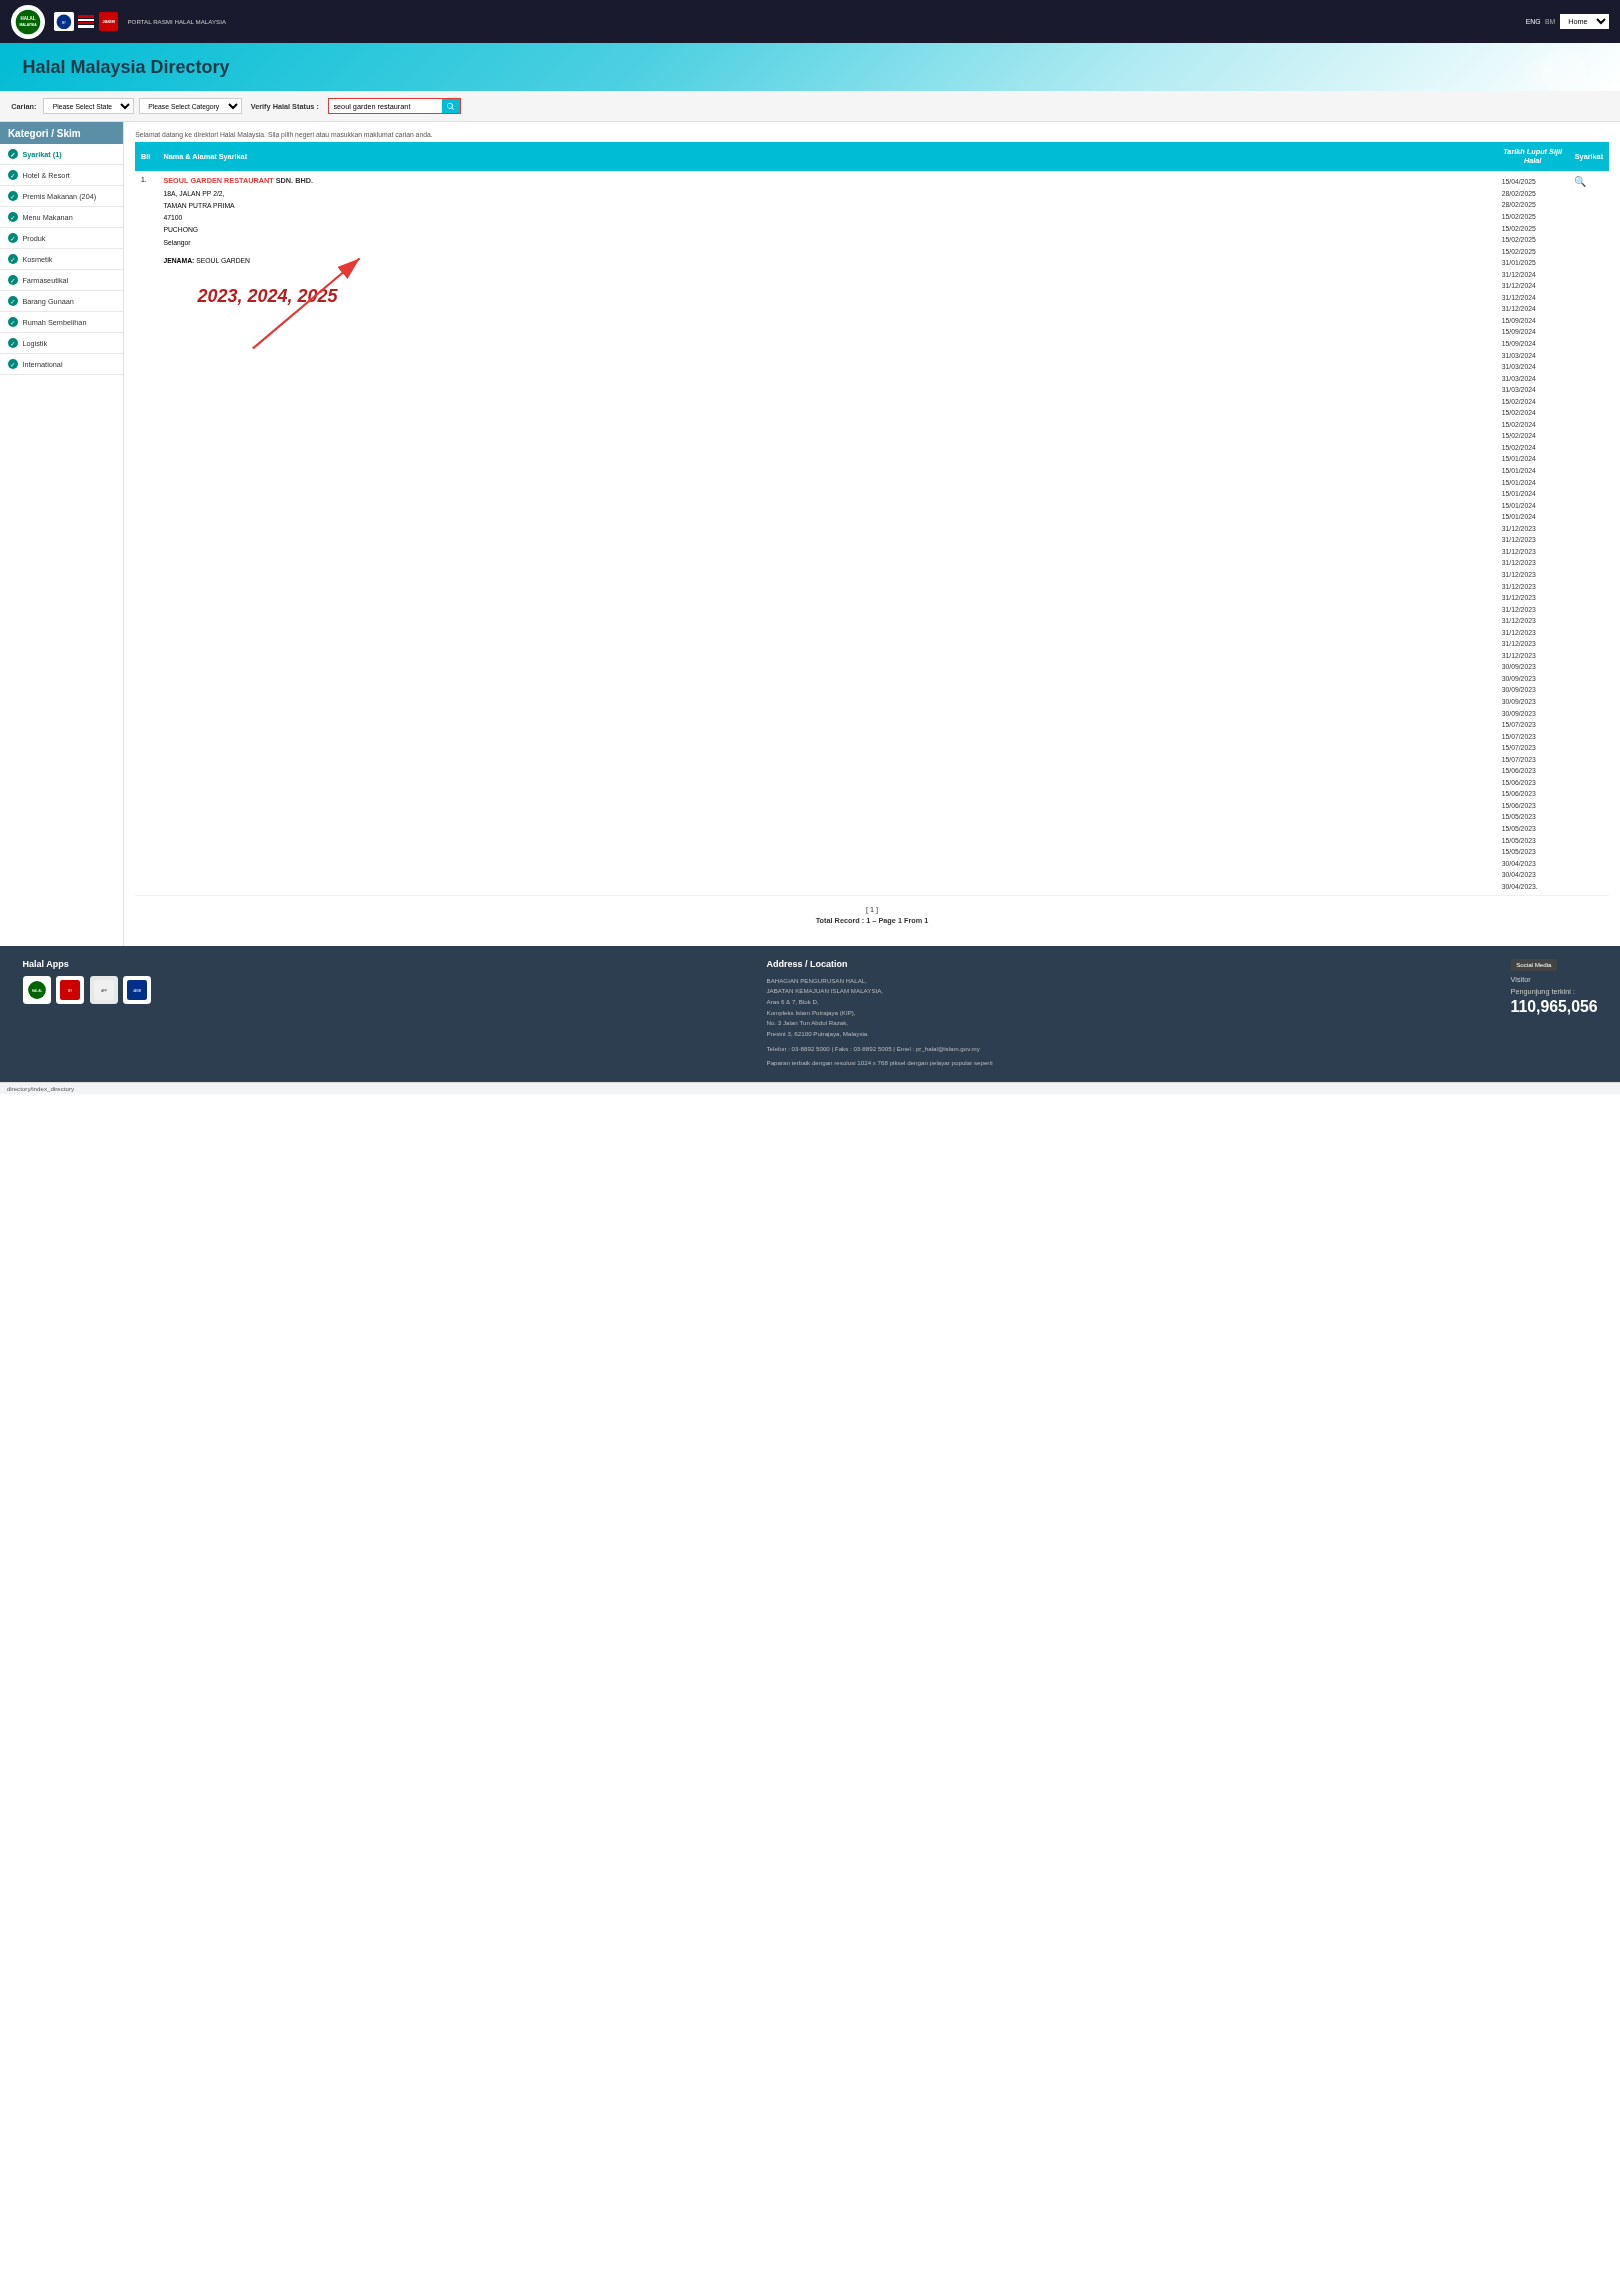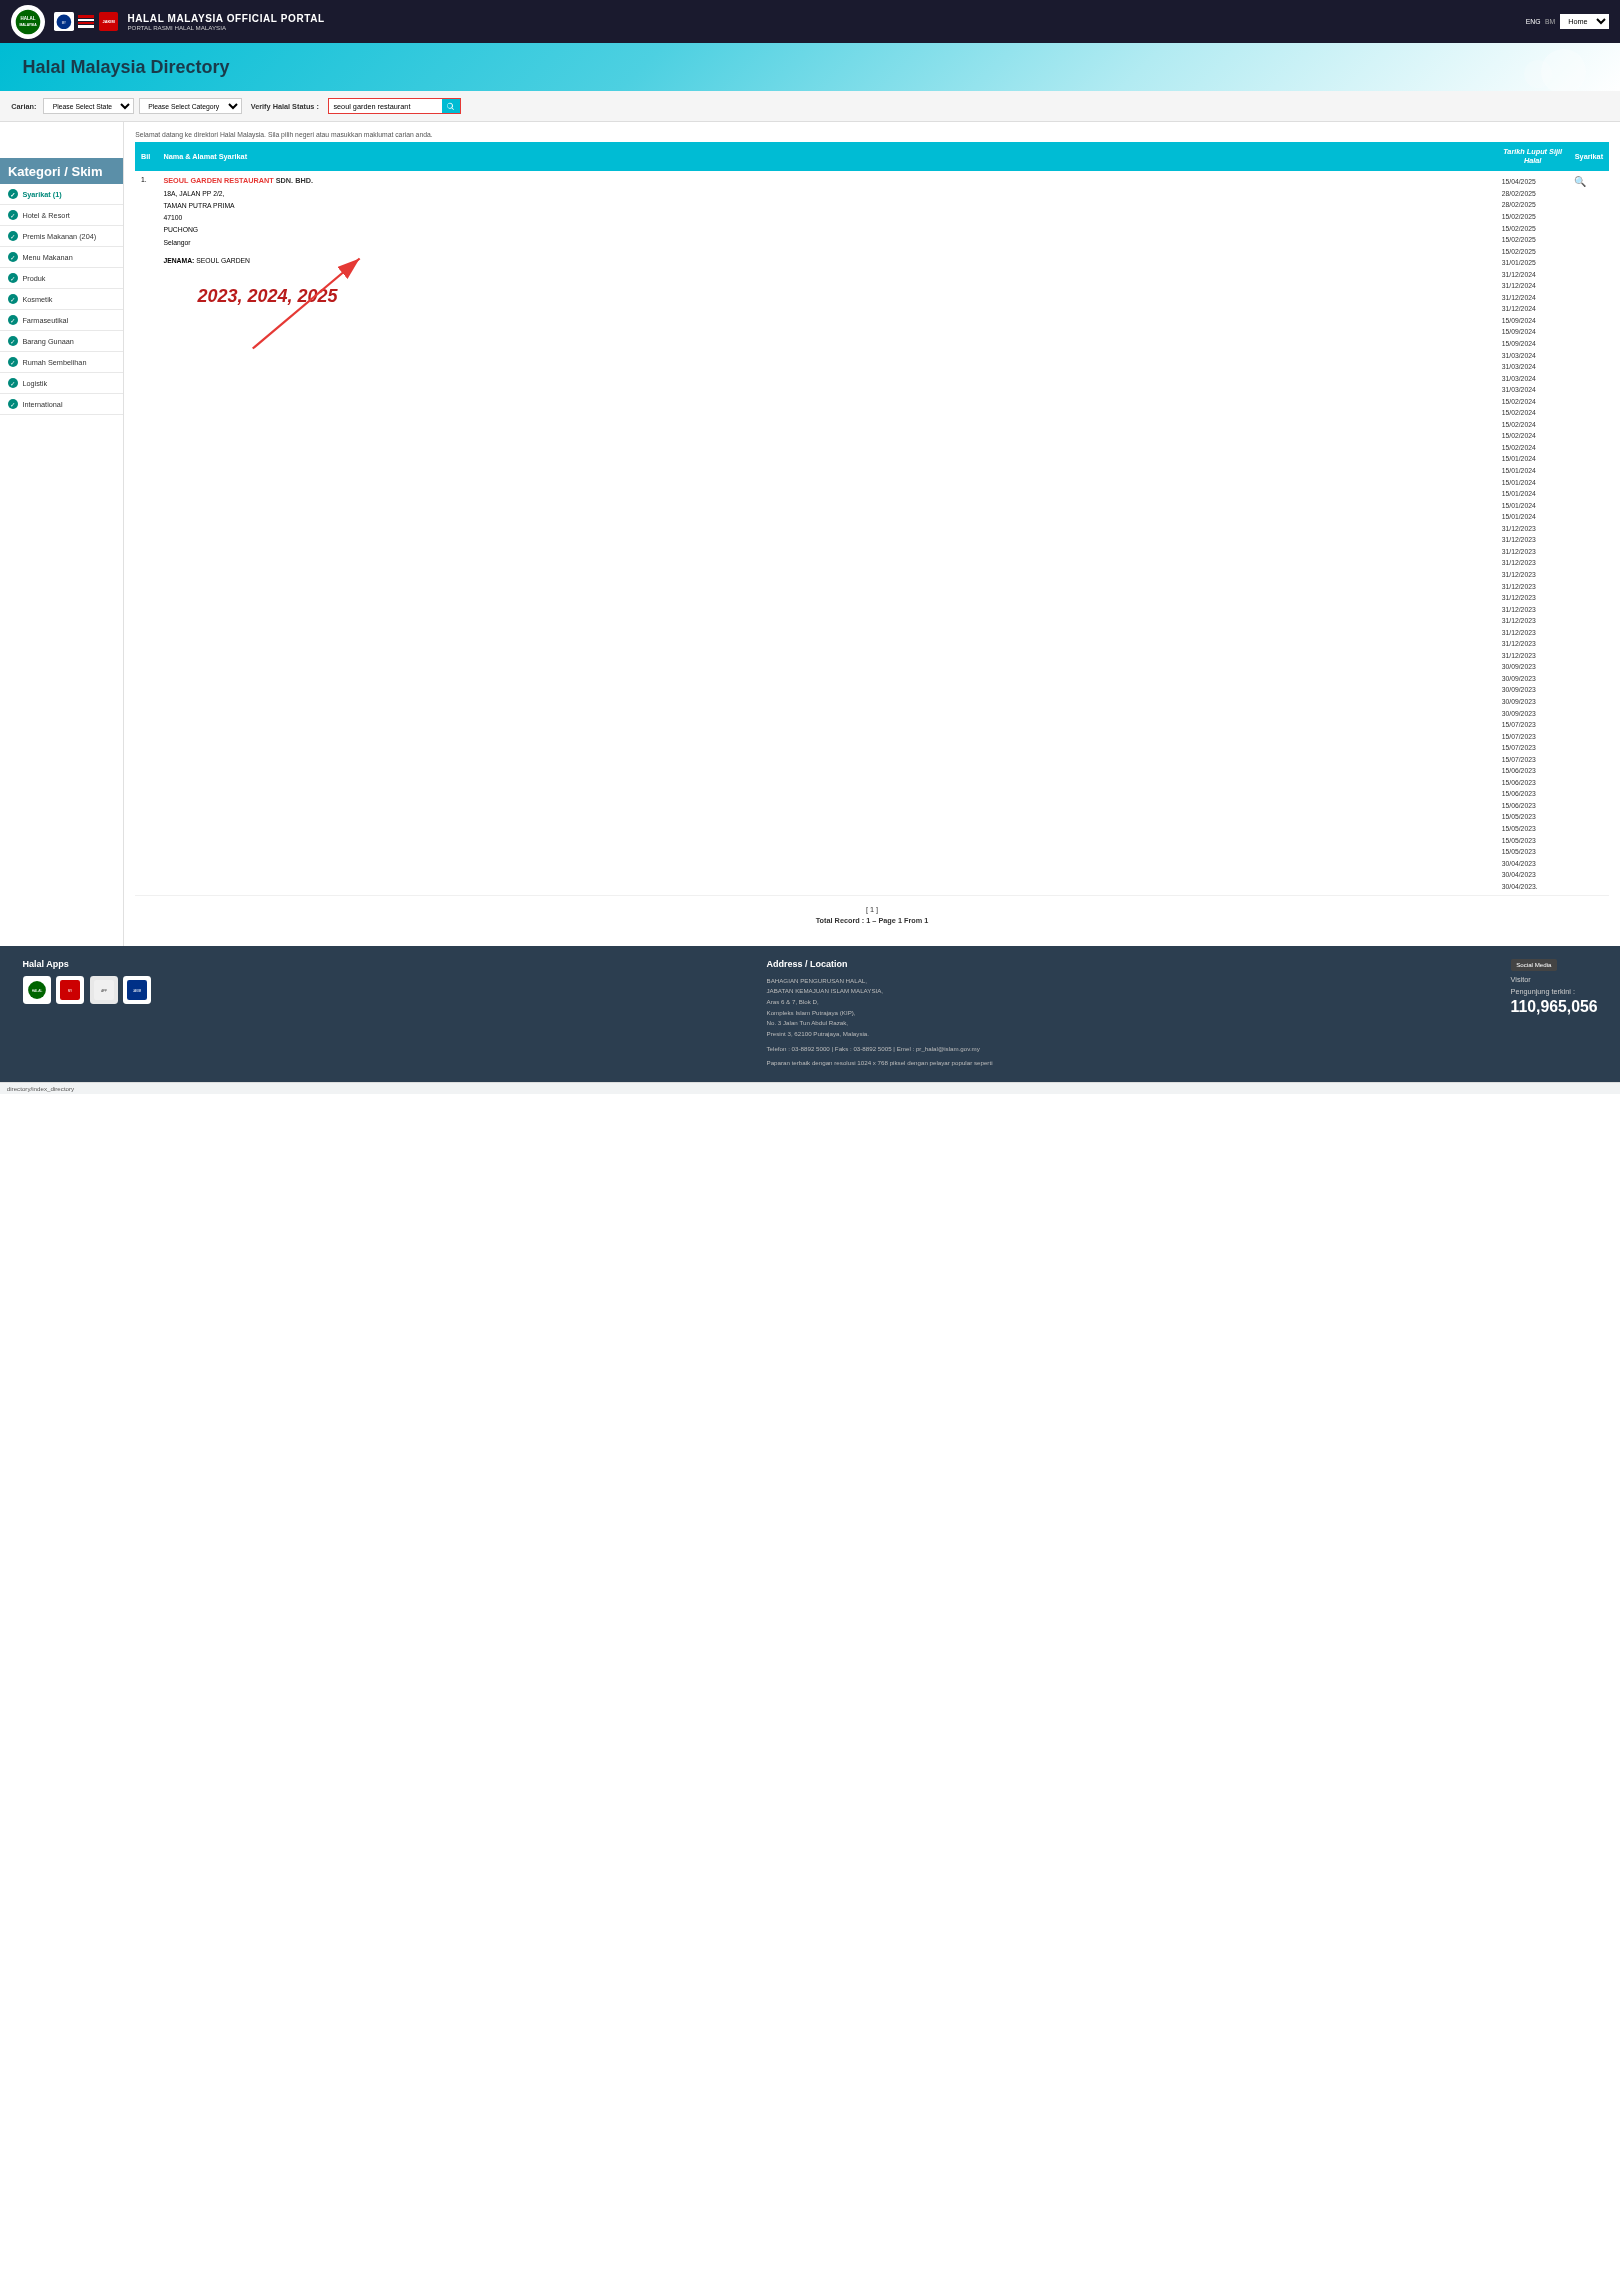--- a/index.html
+++ b/index.html
@@ -31,21 +31,21 @@
     .search-input-wrap { display: flex; align-items: center; border: 1.1px solid #e53935; background: #fff; }
     .search-input { border: none; outline: none; padding: 2.8px 4.5px; font-size: 7.3px; width: 113px; }
     .search-btn { background: #00bcd4; border: none; padding: 2.8px 4.5px; cursor: pointer; display: flex; align-items: center; }
     .search-btn svg { width: 9px; height: 9px; fill: #fff; }
 
     
     .main-layout { display: flex; min-height: 338px; }
 
     
     .sidebar { width: 124px; flex-shrink: 0; background: #fff; border-right: 0.6px solid #e0e0e0; }
-    .sidebar-header { background: #5b8fa8; color: #fff; padding: 5.6px 7.9px; font-weight: bold; font-size: 13px; margin-top: 36px; }
+    .sidebar-header { background: #5b8fa8; color: #fff; padding: 5.6px 7.9px; font-weight: bold; font-size: 10px; }
     .sidebar-item { display: flex; align-items: center; gap: 4.5px; padding: 5px 7.9px; border-bottom: 0.6px solid #e8e8e8; cursor: pointer; font-size: 7.3px; color: #333; }
     .sidebar-check { width: 10px; height: 10px; border-radius: 50%; background: #00897b; display: flex; align-items: center; justify-content: center; flex-shrink: 0; }
     .sidebar-check::after { content: '✓'; color: #fff; font-size: 6.2px; }
     .sidebar-item-active { color: #00897b; font-weight: bold; }
 
     
     .content { flex: 1; padding: 9px 11.3px; }
     .welcome-text { font-size: 6.8px; color: #555; margin-bottom: 3.4px; }
     .list-title { font-size: 14.6px; font-weight: bold; color: #1a1a1a; margin-bottom: 7.9px; font-style: italic; }
 
@@ -112,21 +112,20 @@
       <div style="width:15.8px;height:2.3px;background:#cc0001;"></div>
       <div style="width:15.8px;height:2.3px;background:#fff;"></div>
       <div style="width:15.8px;height:2.3px;background:#cc0001;"></div>
       <div style="width:15.8px;height:2.3px;background:#fff;"></div>
     </div>
     <div style="width:19.7px;height:19.7px;background:#cc0001;border-radius:1.7px;display:flex;align-items:center;justify-content:center;">
       <text style="color:#fff;font-size:3.9px;font-weight:bold;">JAKIM</text>
     </div>
   </div>
   <div class="header-title-block">
-    <div class="header-title">HALAL MALAYSIA OFFICIAL PORTAL</div>
     <div class="header-subtitle">PORTAL RASMI HALAL MALAYSIA</div>
   </div>
   <div class="header-nav">
     <span class="header-lang" style="color:#fff;font-size:6.8px;cursor:pointer;">ENG</span>
     <span style="color:#aaa;font-size:6.8px;">BM</span>
     <select class="header-select">
       <option>Home</option>
     </select>
   </div>
 </div>

